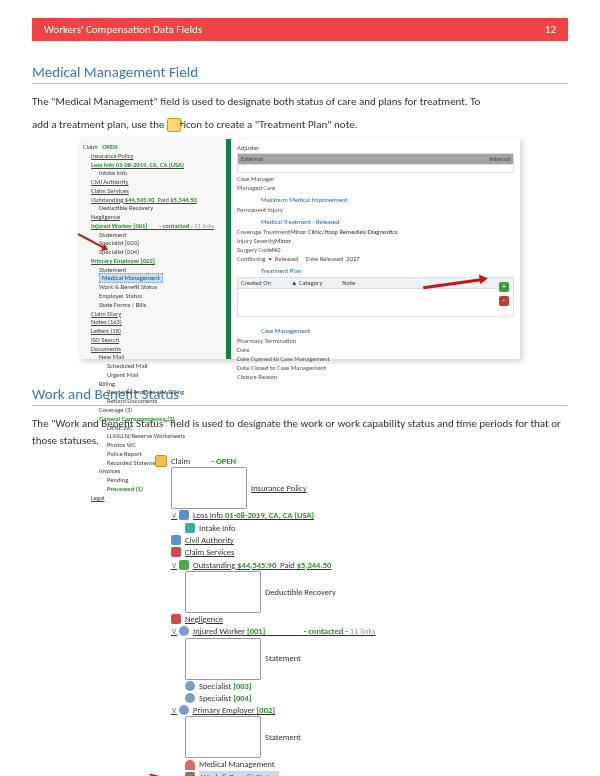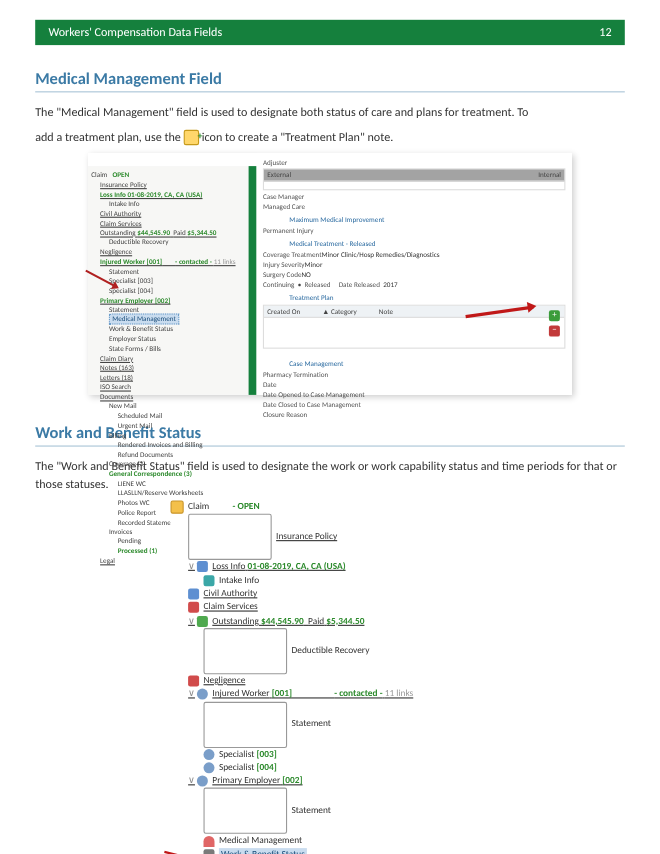--- a/index.html
+++ b/index.html
@@ -7,33 +7,33 @@
     font-family: Calibri, Arial, sans-serif;
     font-size: 12px;
     color: #333;
     background: #fff;
     width: 600px;
   }
   .page {
     padding: 18px 32px 12px 32px;
   }
   .top-bar {
-    background: #15803d;
+    background: #ef4444;
     color: #fff;
     display: flex;
     justify-content: space-between;
     align-items: center;
     padding: 5px 12px;
     font-size: 11px;
     margin-bottom: 22px;
   }
   h2.section {
     color: #3b7aa5;
     font-size: 15px;
-    font-weight: 700;
+    font-weight: 400;
     border-bottom: 1px solid #a8c3d6;
     padding-bottom: 2px;
     margin: 0 0 10px 0;
   }
   .body-text {
     font-size: 11px;
     line-height: 1.5;
     margin-bottom: 6px;
   }
   .note-icon {
@@ -60,25 +60,24 @@
     margin: 6px auto 26px auto;
     display: flex;
     box-shadow: 2px 2px 6px rgba(0,0,0,.2);
     font-size: 6.5px;
     color: #444;
     background: #fff;
   }
   .tree1 {
     width: 140px;
     background: #f7f7f5;
-    border-right: 7px solid #15803d;
+    border-right: 5px solid #15803d;
     padding: 4px 3px;
     line-height: 1.35;
     position: relative;
-    margin-top: 12px;
   }
   .tree-row { white-space: nowrap; }
   .t-green { color: #2e8b2e; font-weight: bold; }
   .t-gray  { color: #999; }
   .t-hl    { background: #c9dcef; color: #1a4d7a; border: 1px dotted #6e9ec9; padding: 0 2px; }
   .indent1 { padding-left: 8px; text-decoration: underline; }
   .indent2 { padding-left: 16px; }
   .indent3 { padding-left: 24px; }
   .arrow1 {
     position: absolute;

